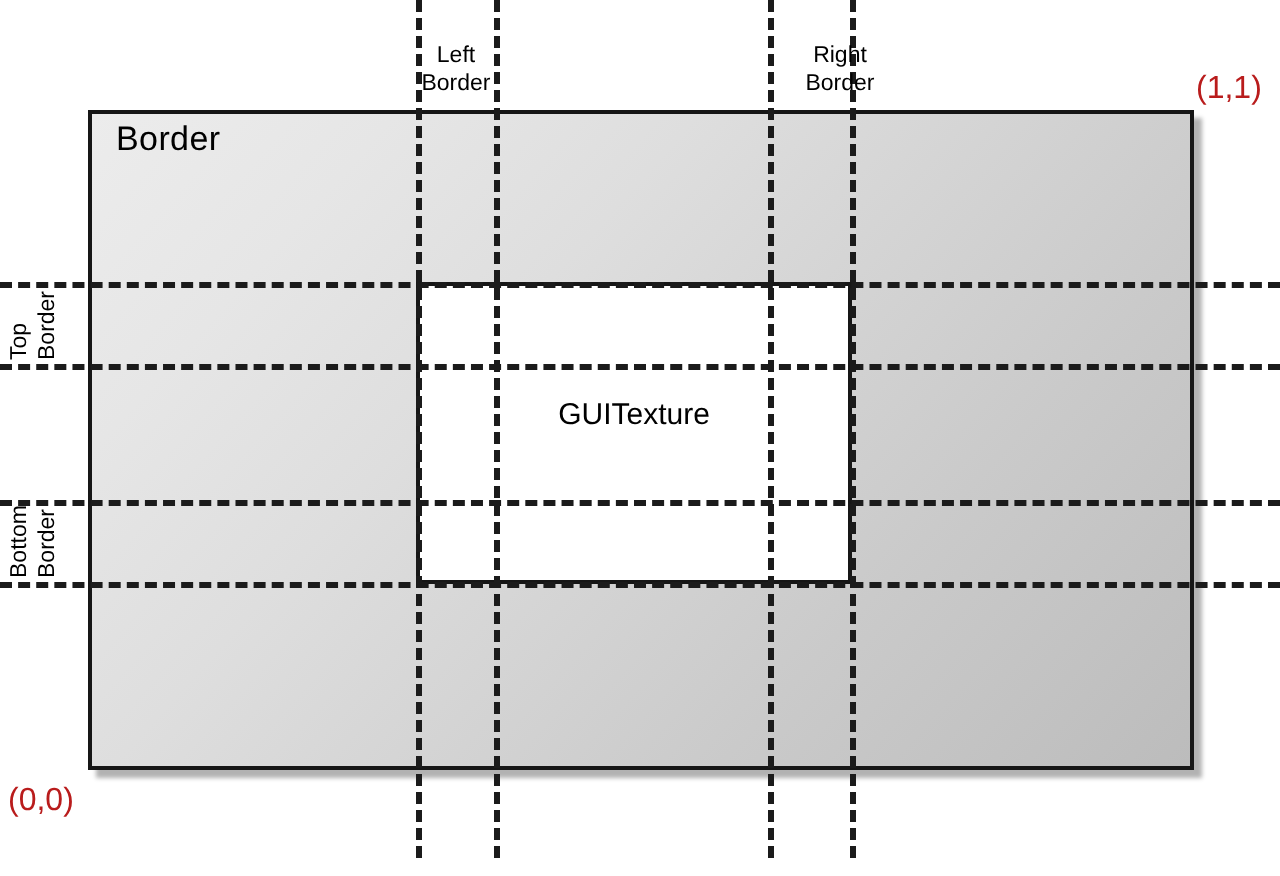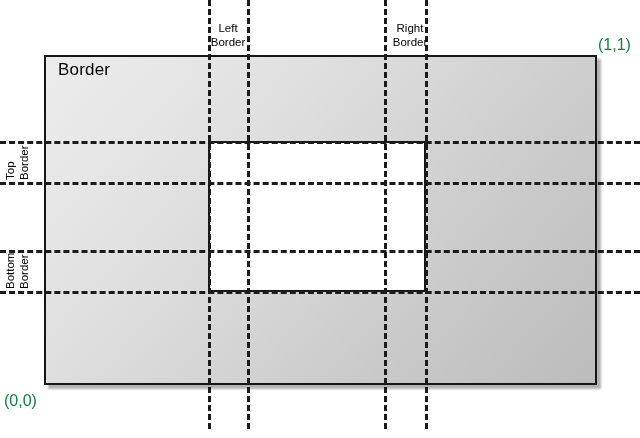--- a/index.html
+++ b/index.html
@@ -112,51 +112,52 @@
     line-height: 14px;
     color: #000;
     white-space: nowrap;
   }
   .side-label .ln { display: block; }
 
   
   .coord {
     position: absolute;
     font-size: 16px;
-    color: #15803d;
+    color: #b91c1c;
   }
   .coord-tr { left: 598px; top: 36px; }
   .coord-bl { left: 4px;  top: 392px; text-align: center; }
 </style>
 </head>
 <body>
 
 <div id="canvas">
 
   <div class="screen-shadow"></div>
   <div class="screen-rect"></div>
   <div class="screen-label">Border</div>
 
   <div class="texture-rect"></div>
+  <div class="texture-label">GUITexture</div>
 
   <div class="vline" style="left:208px;"></div>
   <div class="vline" style="left:247px;"></div>
   <div class="vline" style="left:384px;"></div>
   <div class="vline" style="left:425px;"></div>
 
   <div class="hline" style="top:141px;"></div>
   <div class="hline" style="top:182px;"></div>
   <div class="hline" style="top:250px;"></div>
   <div class="hline" style="top:291px;"></div>
 
   <div class="top-label" style="left:198px;">
     <div>Left</div>
     <div>Border</div>
   </div>
-  <div class="top-label" style="left:380px;">
+  <div class="top-label" style="left:390px;">
     <div>Right</div>
     <div>Border</div>
   </div>
 
   <div class="side-label" style="left:3px; top:180px;">
     <span class="ln">Top</span>
     <span class="ln">Border</span>
   </div>
   <div class="side-label" style="left:3px; top:289px;">
     <span class="ln">Bottom</span>

